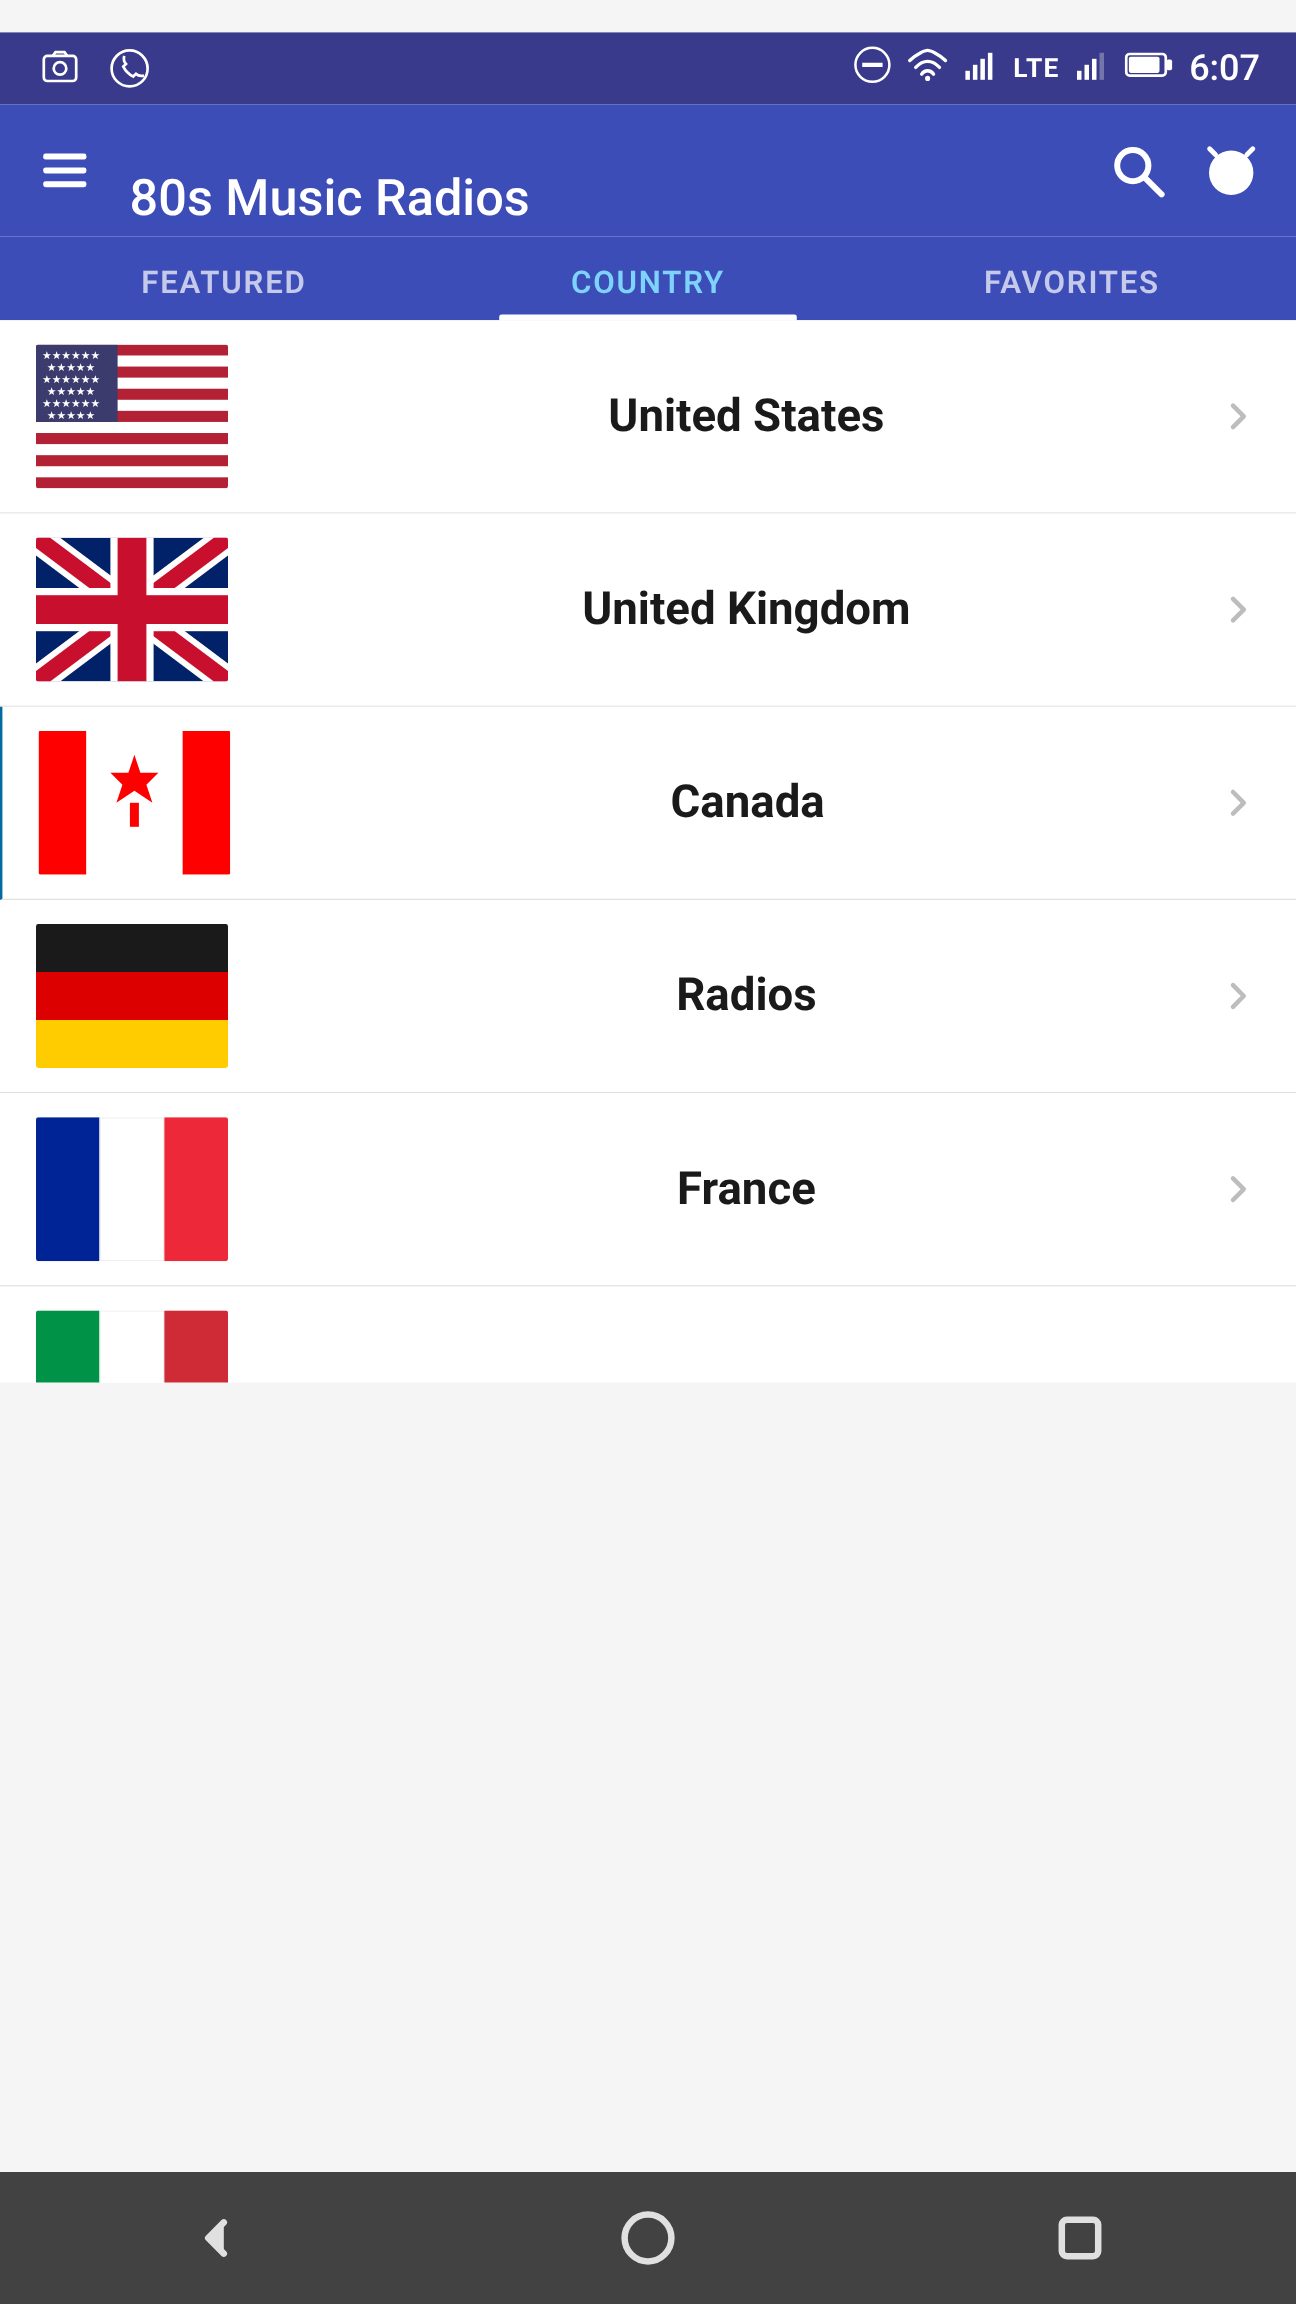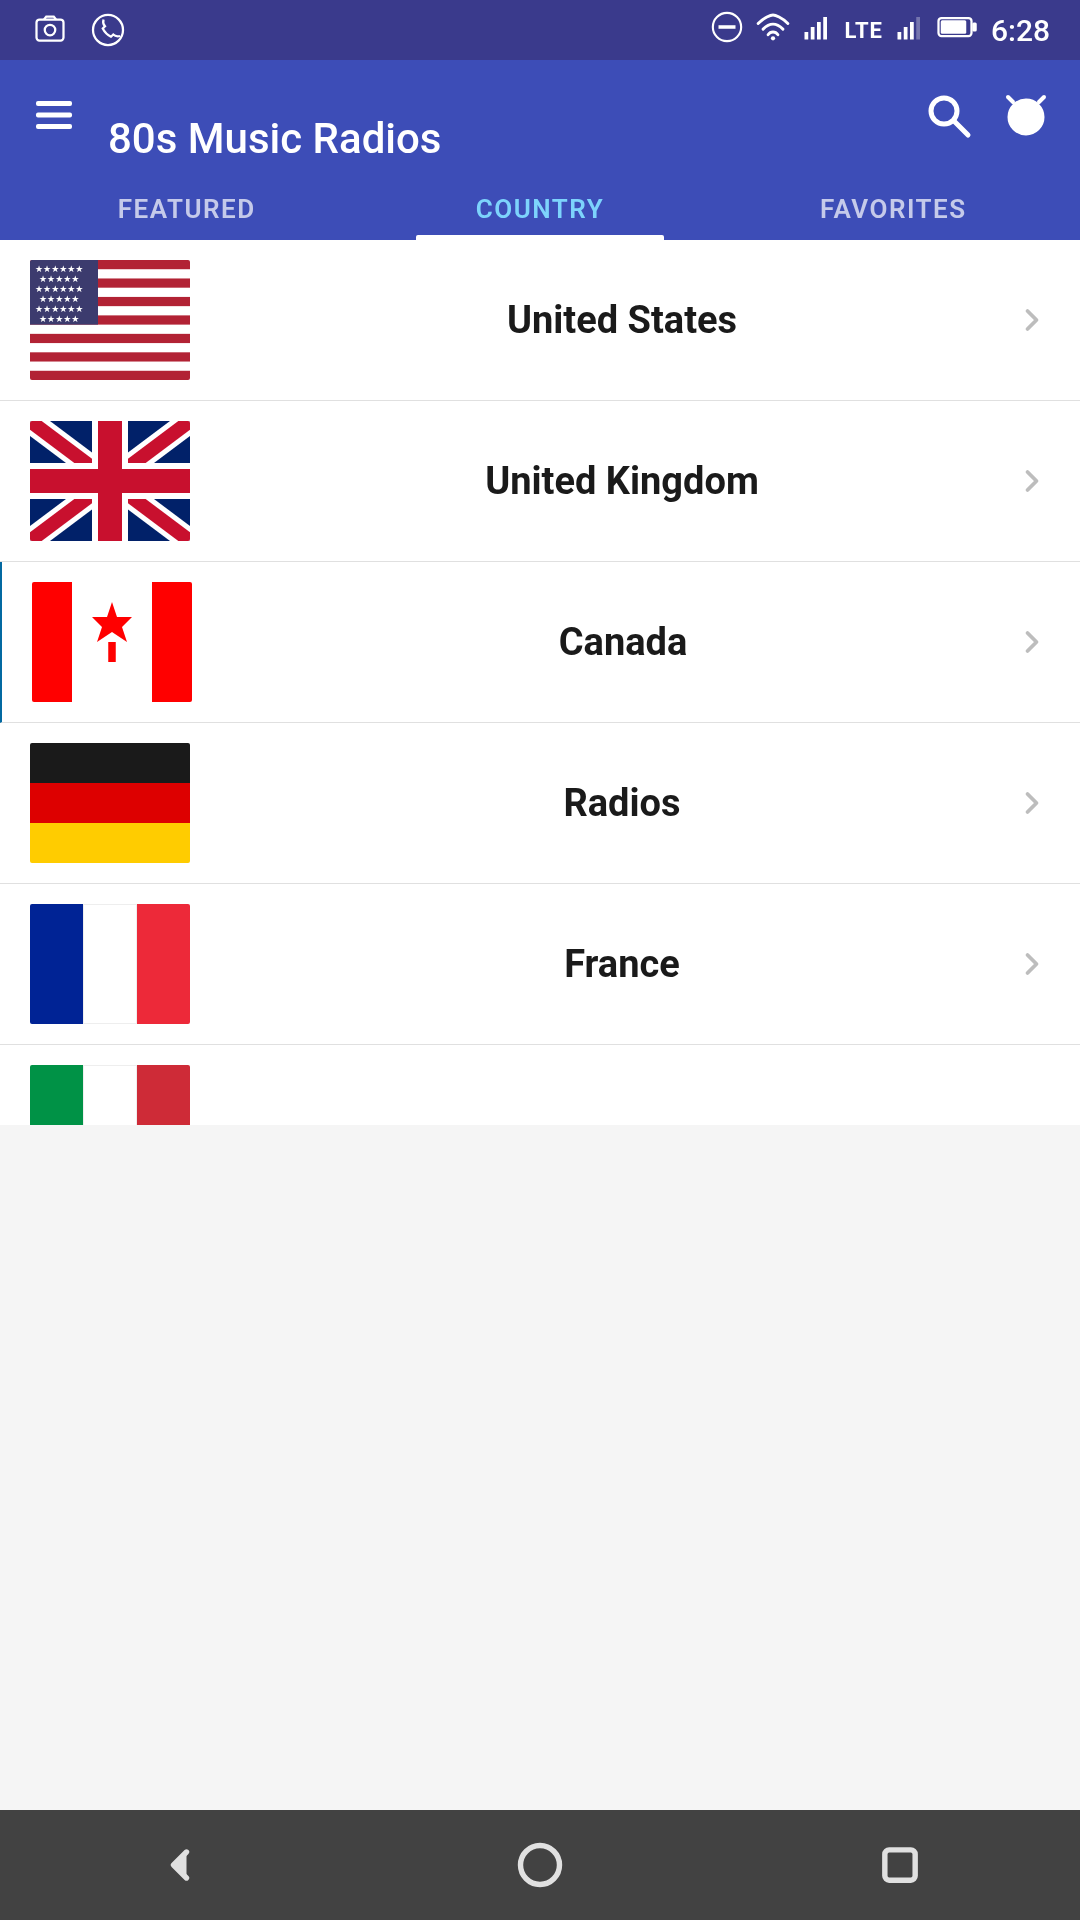--- a/index.html
+++ b/index.html
@@ -15,20 +15,21 @@
 
     
     .status-bar {
       background: #3a3a8c;
       height: 60px;
       display: flex;
       align-items: center;
       justify-content: space-between;
       padding: 0 30px;
       color: white;
+      margin-top: 27px;
     }
 
     .status-left {
       display: flex;
       align-items: center;
       gap: 18px;
     }
 
     .status-icon {
       width: 40px;
@@ -284,21 +285,21 @@
     </span>
 
     <span>
       <svg viewBox="0 0 28 14" width="42" height="28" fill="white">
         <rect x="1" y="1" width="22" height="12" rx="2" stroke="white" stroke-width="1.5" fill="none"></rect>
         <rect x="2.5" y="2.5" width="17" height="9" rx="1" fill="white"></rect>
         <rect x="23.5" y="4" width="3" height="6" rx="1" fill="white"></rect>
       </svg>
     </span>
 
-    <span style="font-size:30px;font-weight:500;">6:28</span>
+    <span style="font-size:30px;font-weight:500;">6:07</span>
   </div>
 </div>
 
 <div class="app-bar">
   <div class="app-bar-icon hamburger-icon">
     <svg viewBox="0 0 24 24" width="48" height="48" fill="white">
       <rect x="3" y="5" width="18" height="2.5" rx="1" fill="white"></rect>
       <rect x="3" y="10.75" width="18" height="2.5" rx="1" fill="white"></rect>
       <rect x="3" y="16.5" width="18" height="2.5" rx="1" fill="white"></rect>
     </svg>

